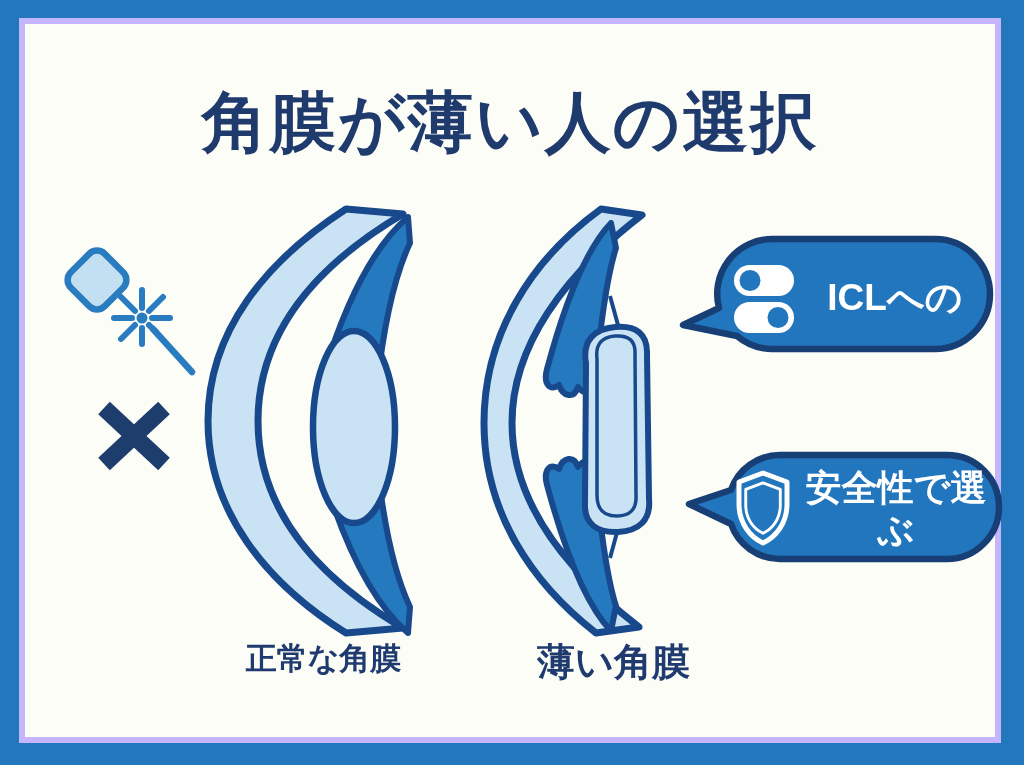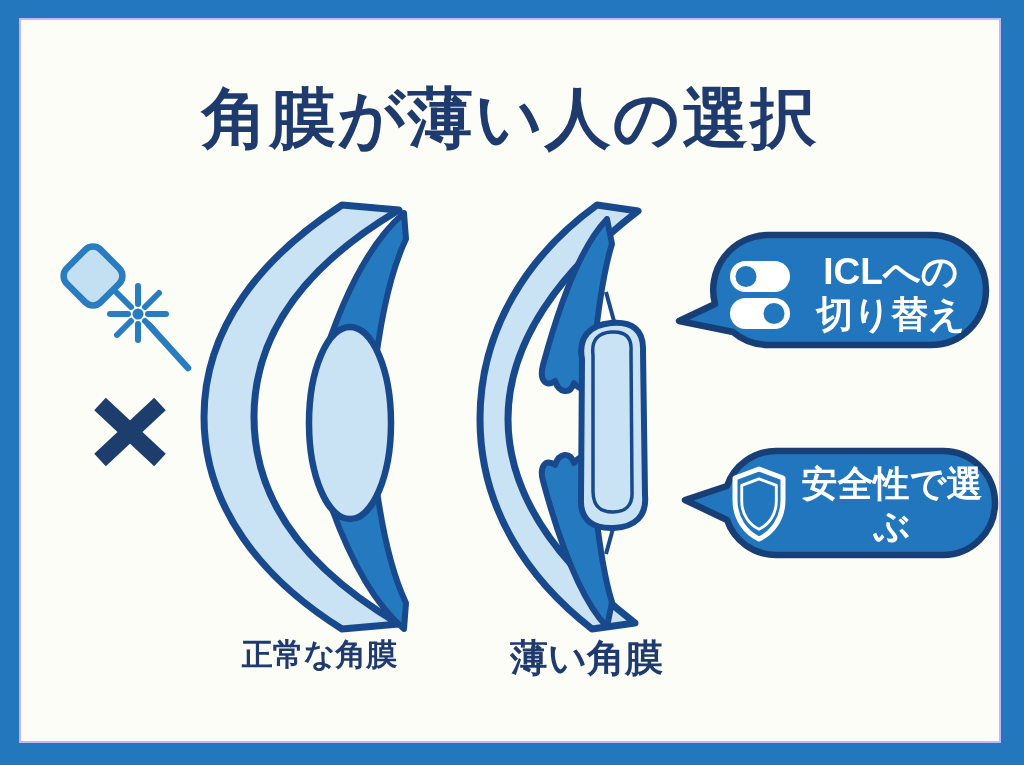--- a/index.html
+++ b/index.html
@@ -1,27 +1,27 @@
 <!DOCTYPE html>
 <html><head>
 <meta charset="utf-8">
 <style>
   html,body{margin:0;padding:0;}
   body{font-family:"Liberation Sans","DejaVu Sans",sans-serif;}
   .page{position:relative;width:1024px;height:765px;background:#2277bd;overflow:hidden;}
   .canvas{position:absolute;left:19px;top:18px;width:982px;height:725px;
-          background:#fdfdf8;border:2px solid #c4b5fd;box-sizing:border-box;}
+          background:#fdfdf8;border:6px solid #c4b5fd;box-sizing:border-box;}
   .abs{position:absolute;}
   svg{overflow:visible;display:block;}
   .title{left:0;top:54px;width:100%;text-align:center;
          font-size:66px;font-weight:900;color:#1f3a6d;letter-spacing:2px;}
   .jp-label{color:#1e3a6e;font-weight:800;text-align:center;line-height:1.2;}
   .lasik-caption{left:20px;top:472px;width:185px;font-size:34px;}
   .label-normal{left:176px;top:616px;width:245px;font-size:31px;}
-  .label-thin{left:463px;top:616px;width:205px;font-size:38px;}
+  .label-thin{left:486px;top:616px;width:205px;font-size:38px;}
   .bubble{box-sizing:border-box;}
   .bubble-svg{position:absolute;left:0;top:0;}
   .bubble-text{position:absolute;display:flex;flex-direction:column;justify-content:center;
                color:#ffffff;font-weight:800;text-align:center;line-height:1.16;}
   .bubble1{left:652px;top:210px;width:320px;height:128px;}
   .bubble1 .bubble-text{left:128px;right:12px;top:0;bottom:0;font-size:37px;}
   .bubble2{left:660px;top:427px;width:322px;height:115px;}
   .bubble2 .bubble-text{left:112px;right:12px;top:0;bottom:0;font-size:36px;}
 </style>
 </head>
@@ -101,21 +101,20 @@
                  A55,55 0 0 1 60,102 L6,91 L42,74 A55,55 0 0 1 95,5 Z" fill="#2176bd" stroke="#173f75" stroke-width="6.5" stroke-linejoin="round"></path>
         <g>
           <rect x="57" y="31" width="60" height="31" rx="15.5" fill="#ffffff"></rect>
           <circle cx="73" cy="46.5" r="10.5" fill="#2176bd"></circle>
           <rect x="57" y="68" width="60" height="31" rx="15.5" fill="#ffffff"></rect>
           <circle cx="101" cy="83.5" r="10.5" fill="#2176bd"></circle>
         </g>
       </svg>
       <div class="bubble-text">
         <div>ICLへの</div>
-        <div>切り替え</div>
       </div>
     </div>
 
     <div class="abs bubble bubble2">
       <svg class="bubble-svg" width="322" height="115" viewBox="0 0 322 115">
         <path d="M95,4 L262,4 A52,52 0 0 1 262,108 L95,108
                  A52,52 0 0 1 46,73 L4,53 L46,39 A52,52 0 0 1 95,4 Z" fill="#2176bd" stroke="#173f75" stroke-width="6.5" stroke-linejoin="round"></path>
         <g transform="translate(52,20)">
           <path d="M26,2 L50,11 L50,33 C50,52 39,66 26,72 C13,66 2,52 2,33 L2,11 Z" fill="none" stroke="#ffffff" stroke-width="5" stroke-linejoin="round"></path>
           <path d="M26,2 L50,11 L50,33 C50,52 39,66 26,72 C13,66 2,52 2,33 L2,11 Z" fill="none" stroke="#ffffff" stroke-width="4" stroke-linejoin="round" transform="translate(7.3,10.4) scale(0.72)"></path>

